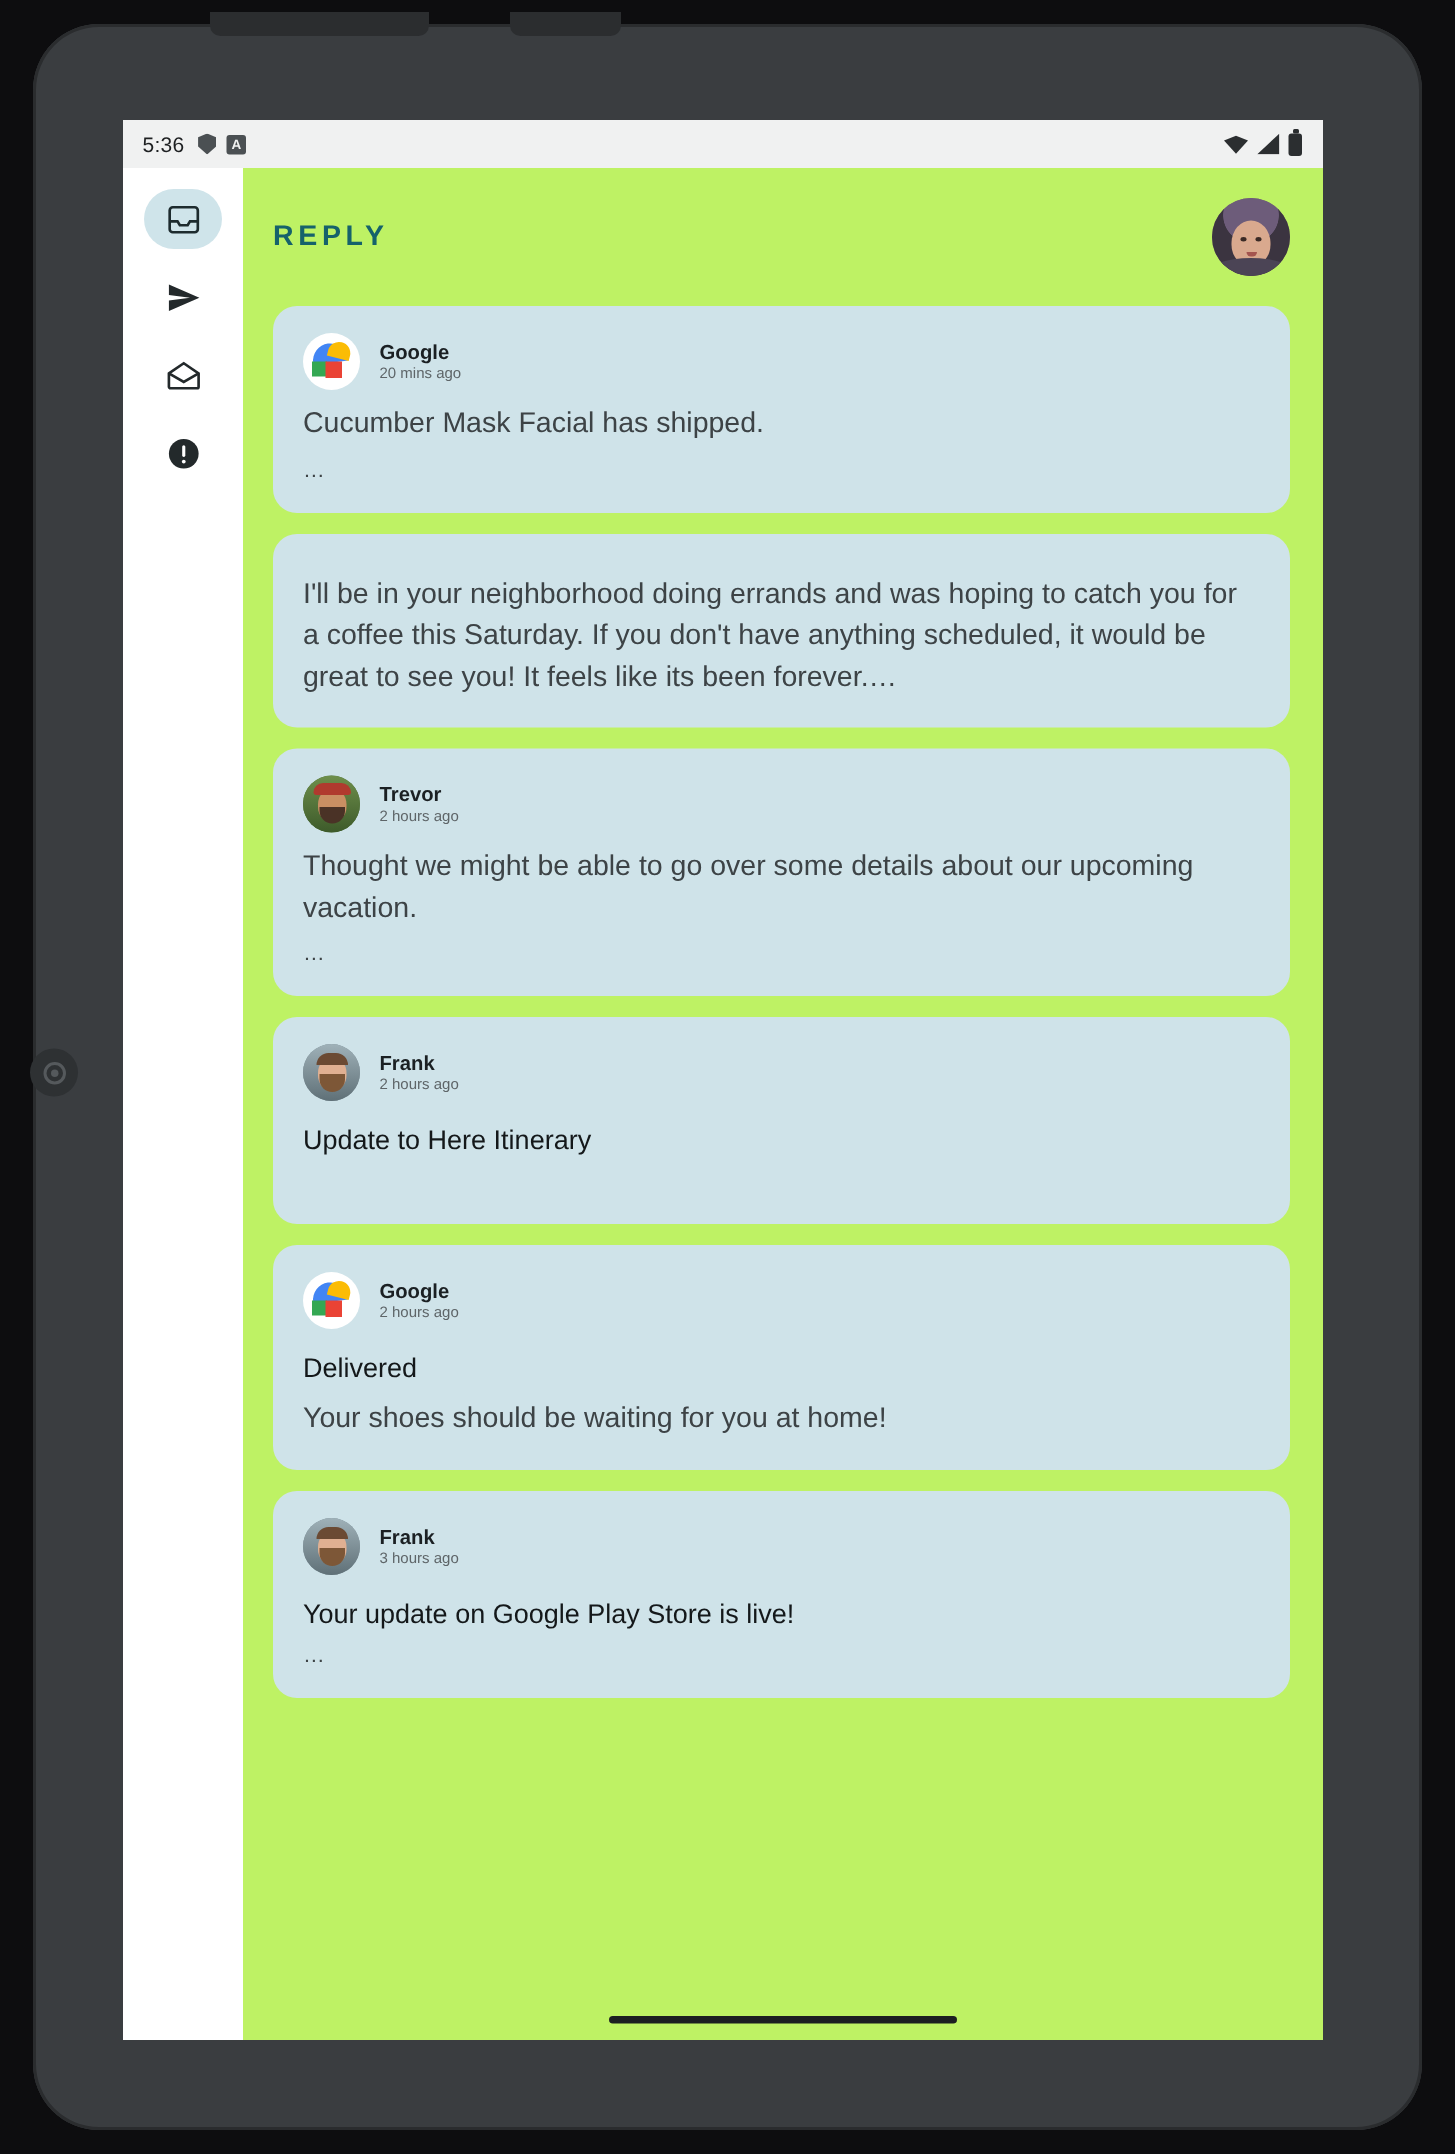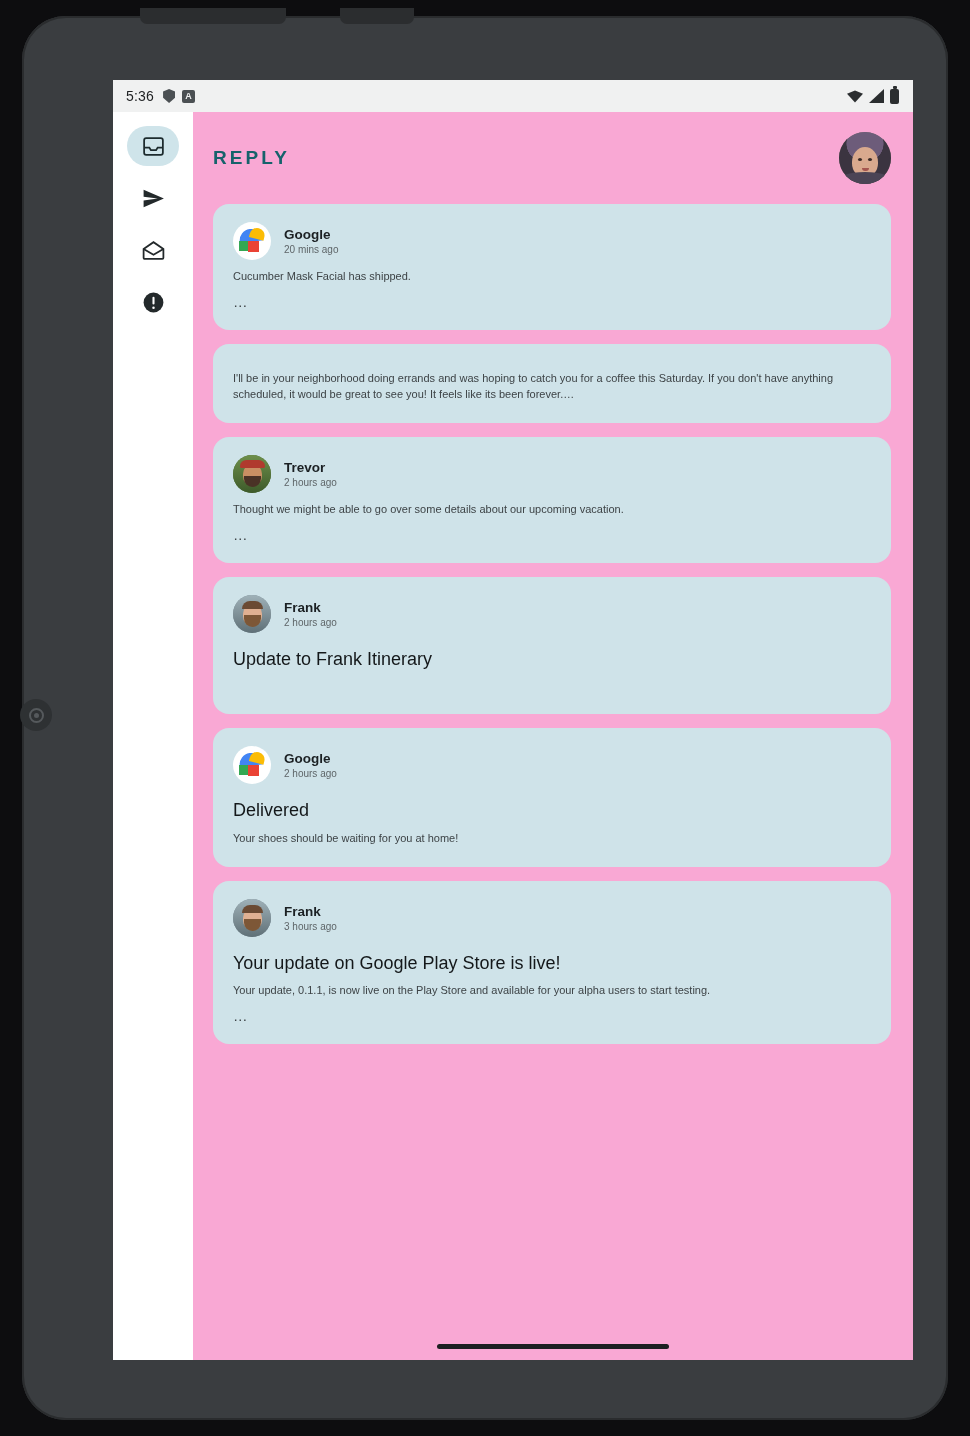--- a/index.html
+++ b/index.html
@@ -44,21 +44,20 @@
     background: #55595c;
   }
 
   
   #screen {
     position: absolute;
     left: 60px; top: 64px;
     width: 800px; height: 1280px;
     background: #f5f6f6;
     overflow: hidden;
-    margin-left: 31px;
   }
 
   
   #status-bar {
     position: relative;
     height: 32px;
     background: #f0f1f1;
     display: flex; align-items: center;
     padding: 0 14px 0 13px;
   }
@@ -112,21 +111,21 @@
     width: 52px; height: 40px; border-radius: 20px;
     display: flex; align-items: center; justify-content: center;
     cursor: pointer;
   }
   .rail-item.active { background: #cfe4ea; }
   .rail-item svg { display: block; }
 
   
   #content {
     flex: 1;
-    background: #f9a8d4;
+    background: #bef264;
     position: relative;
     overflow: hidden;
   }
   #top-bar {
     height: 92px;
     display: flex; align-items: center;
     padding: 0 22px 0 20px;
   }
   #brand {
     font-size: 19px; letter-spacing: 3.1px; font-weight: bold;
@@ -175,21 +174,21 @@
   }
   .msg-meta { display: flex; flex-direction: column; gap: 2px; }
   .msg-sender { font-size: 13.5px; font-weight: bold; color: #1b2023; }
   .msg-time { font-size: 10px; color: #5e6568; }
   .msg-subject {
     margin-top: 15px;
     font-size: 18px; color: #14181a; line-height: 1.25;
   }
   .msg-preview {
     margin-top: 9px;
-    font-size: 11px; color: #3d4346; line-height: 1.45;
+    font-size: 19px; color: #3d4346; line-height: 1.45;
   }
   .msg-ellipsis {
     margin-top: 9px; font-size: 14.5px; color: #3d4346;
     letter-spacing: 1px;
   }
 
   
   .g-logo { background: #ffffff; }
   .g-logo .p1 { position:absolute; left:6px; top:7px; width:23px; height:13px; background:#4285f4; border-radius:13px 13px 0 0; transform: rotate(-8deg); }
   .g-logo .p2 { position:absolute; left:17px; top:6px; width:15px; height:11px; background:#fbbc05; border-radius:10px 10px 0 0; transform: rotate(14deg); }
@@ -355,21 +354,21 @@
                 <i class="bg"></i>
                   <i class="face"></i>
                   <i class="hair"></i>
                   <i class="beard"></i>
               </span>
               <span class="msg-meta">
                 <span class="msg-sender">Frank</span>
                 <span class="msg-time">2 hours ago</span>
               </span>
             </div>
-            <div class="msg-subject">Update to Frank Itinerary</div>
+            <div class="msg-subject">Update to Here Itinerary</div>
           </div>
 
           <div class="msg-card">
             <div class="msg-head">
               <span class="msg-avatar g-logo">
                 <i class="p1"></i>
                   <i class="p2"></i>
                   <i class="p3"></i>
                   <i class="p4"></i>
               </span>
@@ -389,21 +388,20 @@
                   <i class="face"></i>
                   <i class="hair"></i>
                   <i class="beard"></i>
               </span>
               <span class="msg-meta">
                 <span class="msg-sender">Frank</span>
                 <span class="msg-time">3 hours ago</span>
               </span>
             </div>
             <div class="msg-subject">Your update on Google Play Store is live!</div>
-            <div class="msg-preview">Your update, 0.1.1, is now live on the Play Store and available for your alpha users to start testing.</div>
             <div class="msg-ellipsis">…</div>
           </div>
 
         </div>
 
         <div id="gesture-bar">
           <span class="pill"></span>
         </div>
 
       </div>

